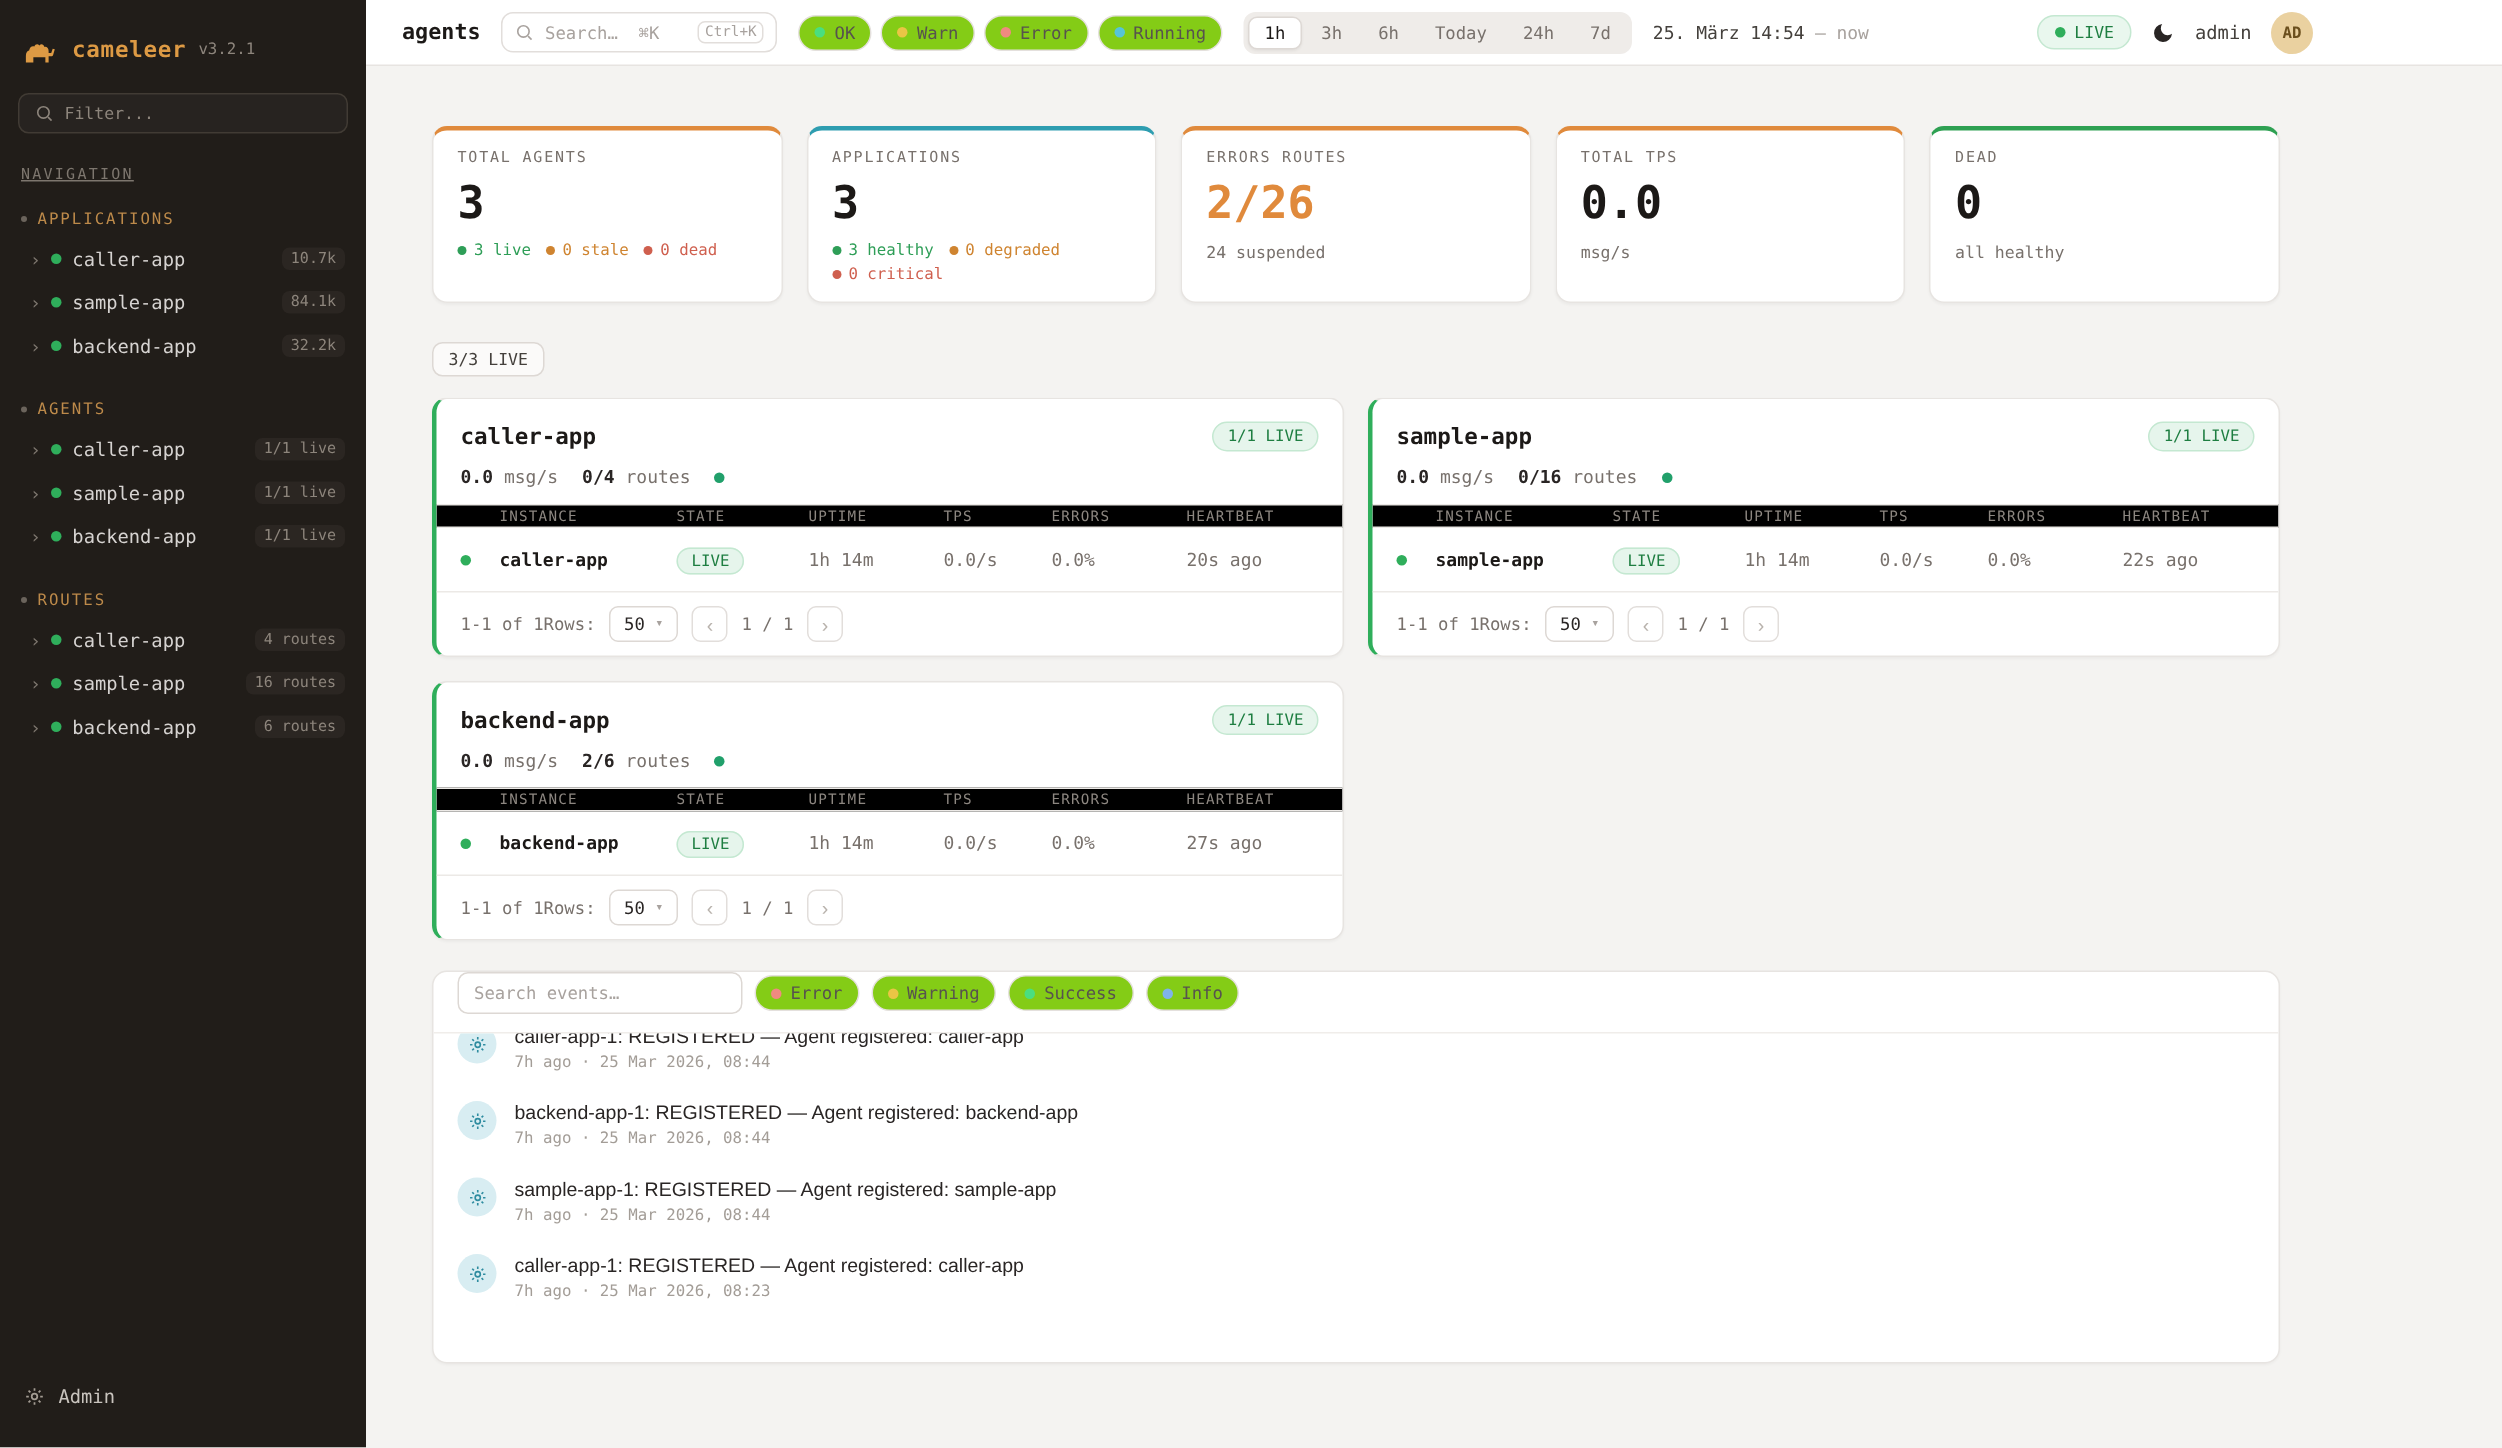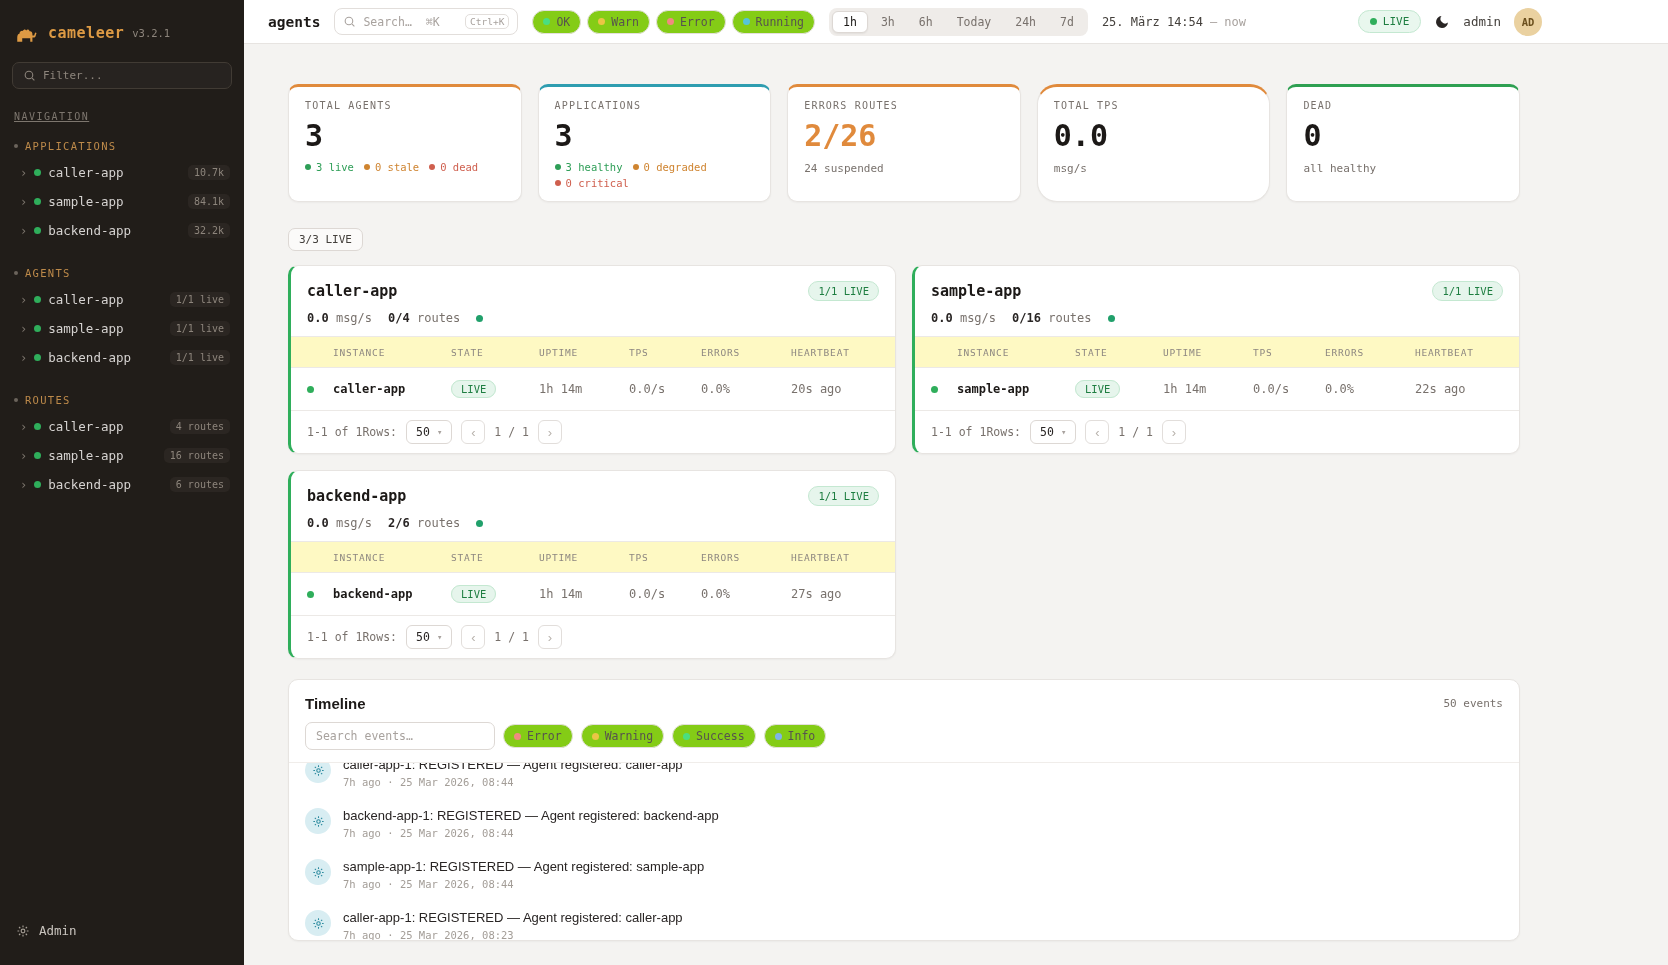--- a/index.html
+++ b/index.html
@@ -73,21 +73,21 @@
   .app-grid { display:grid; grid-template-columns:1fr 1fr; gap:16px; margin-top:14px; align-items:start; }
   .app-card { border-left:3px solid #2fae5b; overflow:hidden; }
   .app-card-head { display:flex; align-items:center; justify-content:space-between; padding:15px 16px 6px; }
   .app-name { font-size:15px; font-weight:bold; }
   .live-badge { background:#e6f5ec; border:1px solid #c4e8d1; color:#1e7e41; border-radius:999px; padding:3px 9px; font-size:10.5px; }
   .app-card-sub { display:flex; align-items:center; gap:16px; padding:4px 16px 11px; font-size:12px; color:#78716c; }
   .app-card-sub b { color:#292524; font-weight:bold; }
   .health-dot { width:7px; height:7px; border-radius:50%; background:#21a06b; display:inline-block; }
 
   .tbl-head, .tbl-row { display:grid; grid-template-columns:26px 118px 88px 90px 72px 90px 1fr; align-items:center; padding:0 16px; }
-  .tbl-head { background:#fef9c3; border-top:1px solid #ece9e6; border-bottom:1px solid #ece9e6; height:32px; font-size:9.5px; letter-spacing:.8px; color:#8d8781;padding-left:16px; }
+  .tbl-head { background:#000000; border-top:1px solid #ece9e6; border-bottom:1px solid #ece9e6; height:16px; font-size:9.5px; letter-spacing:.8px; color:#8d8781;padding-left:16px; }
   .tbl-row { height:42px; font-size:12px; cursor:pointer; }
   .cell-instance { font-weight:bold; color:#1c1917; }
   .state-badge { background:#e6f5ec; border:1px solid #c4e8d1; color:#1e7e41; border-radius:999px; padding:2px 9px; font-size:10.5px; }
   .muted { color:#78716c; }
   .tbl-foot { display:flex; align-items:center; border-top:1px solid #ece9e6; padding:9px 16px; font-size:11.5px; }
   .foot-right { display:flex; align-items:center; gap:9px; }
   .rows-select { display:inline-flex; align-items:center; gap:7px; border:1px solid #ddd8d4; border-radius:6px; background:#fff; padding:4px 9px; font:inherit; font-size:11.5px; color:#292524; cursor:pointer; }
   .rows-select .caret { color:#a8a29e; font-size:9px; }
   .pg-btn { width:24px; height:24px; border:1px solid #e2dedb; border-radius:6px; background:#fff; color:#b8b2ac; font-size:13px; cursor:pointer; line-height:1; }
 
@@ -320,21 +320,21 @@
               </span>
           </div>
         </div>
 
         <div class="card stat-card" style="border-top-color: rgb(224, 138, 60);">
           <div class="stat-label">ERRORS ROUTES</div>
           <div class="stat-value" style="color: rgb(224, 138, 60);">2/26</div>
           <div class="stat-sub">24 suspended</div>
         </div>
 
-        <div class="card stat-card" style="border-top-color: rgb(224, 138, 60); border-radius: 20px;">
+        <div class="card stat-card" style="border-top-color: rgb(224, 138, 60);">
           <div class="stat-label">TOTAL TPS</div>
           <div class="stat-value">0.0</div>
           <div class="stat-sub">msg/s</div>
         </div>
 
         <div class="card stat-card" style="border-top-color: rgb(46, 160, 82);">
           <div class="stat-label">DEAD</div>
           <div class="stat-value">0</div>
           <div class="stat-sub">all healthy</div>
         </div>
@@ -470,24 +470,20 @@
                 </button>
               <button class="pg-btn">‹</button>
               <span class="muted">1 / 1</span>
               <button class="pg-btn">›</button>
             </div>
           </div>
         </section>
       </div>
 
       <section class="card timeline-card">
-        <div class="tl-head">
-          <h2 class="tl-title">Timeline</h2>
-          <span class="tl-count">50 events</span>
-        </div>
         <div class="tl-controls">
           <input placeholder="Search events…" style="">
           <button class="pill">
             <span class="dot" style="background: rgb(240, 138, 128);"></span>
             <span>Error</span>
           </button>
           <button class="pill">
             <span class="dot" style="background: rgb(234, 197, 69);"></span>
             <span>Warning</span>
           </button>

